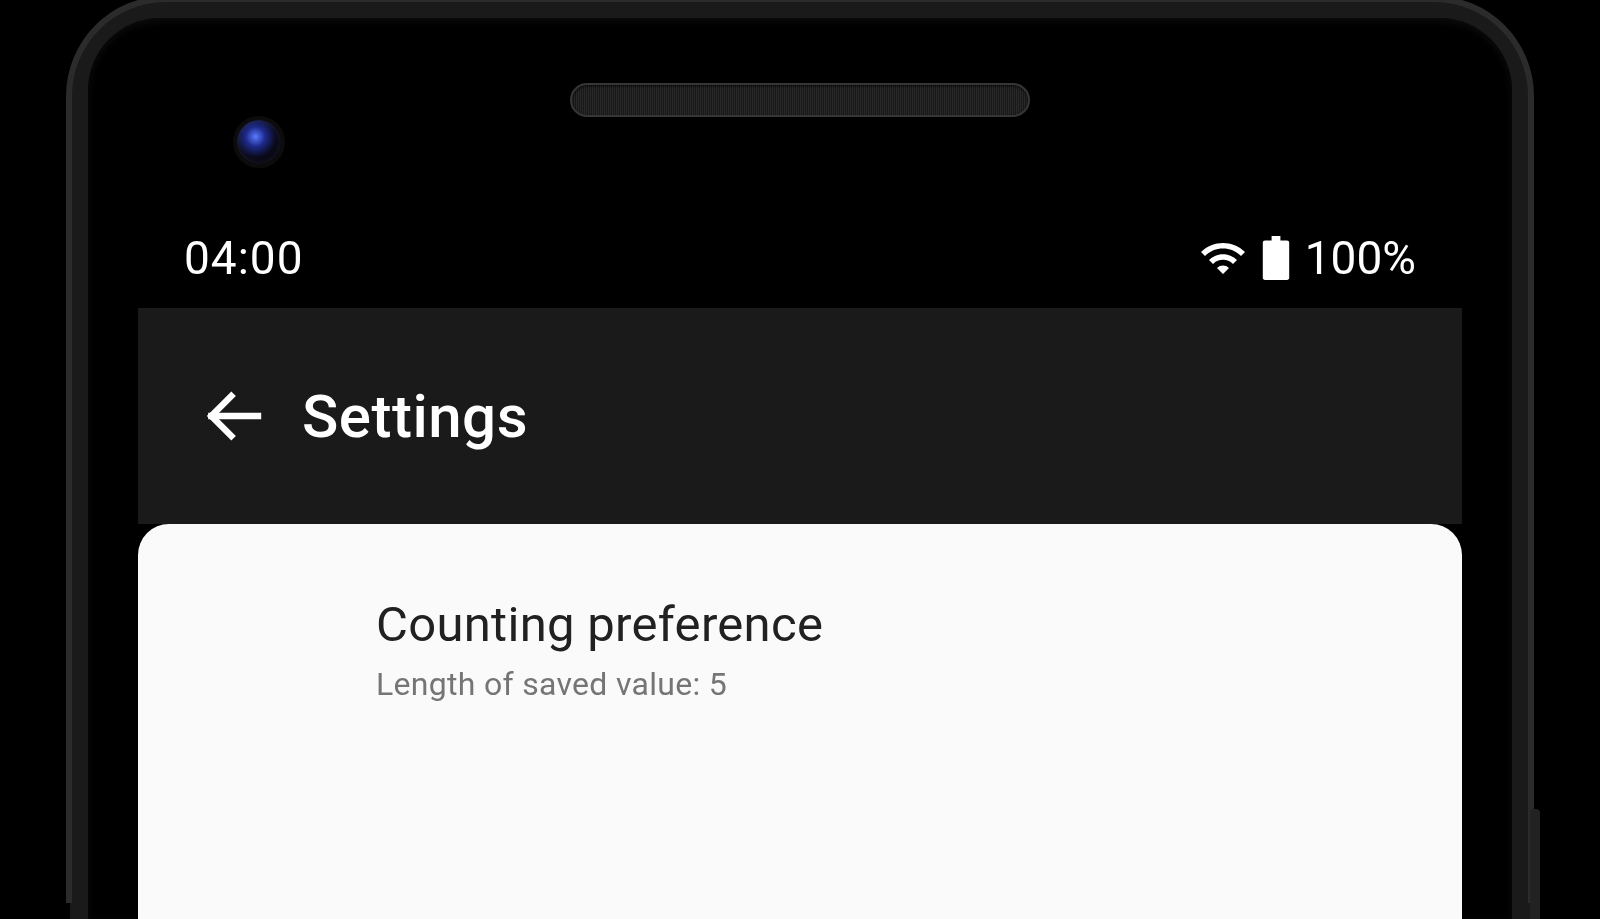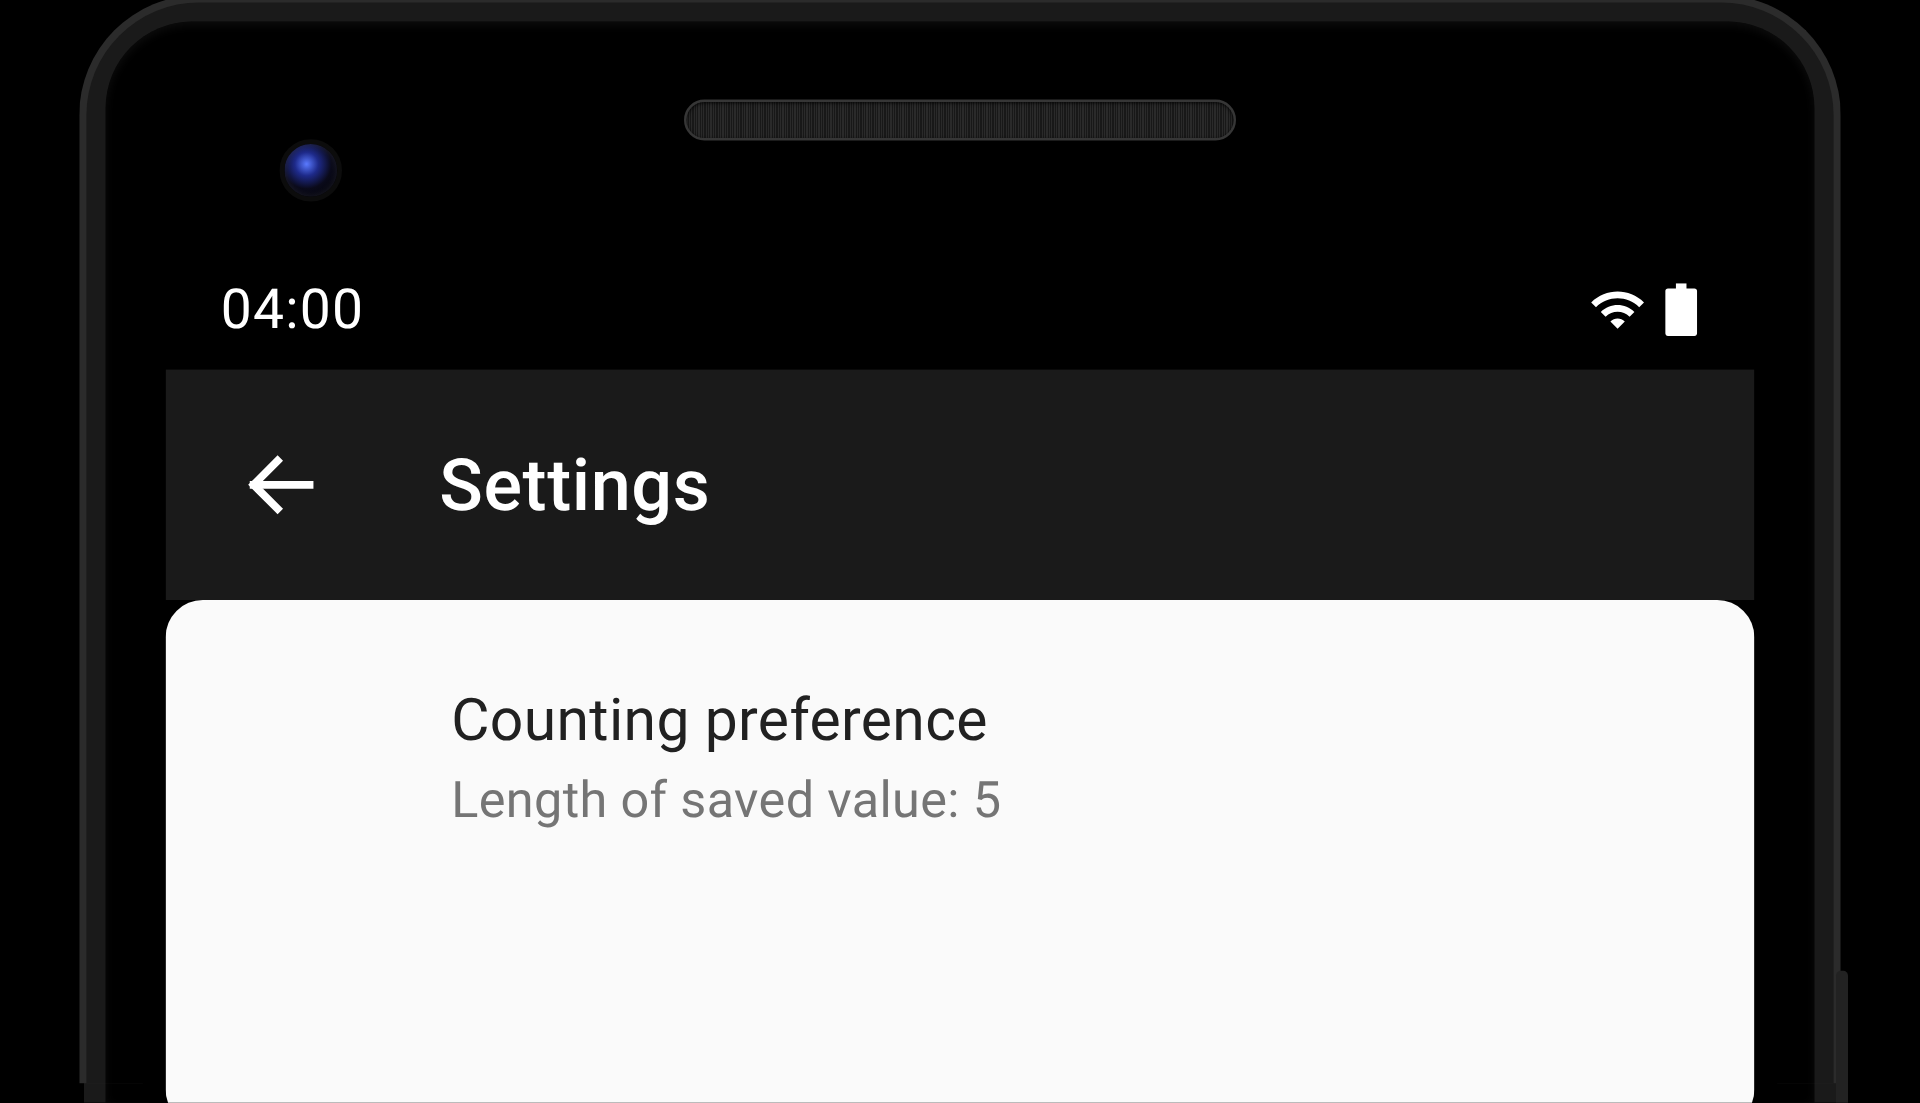--- a/index.html
+++ b/index.html
@@ -125,26 +125,26 @@
       display: block;
     }
 
     .battery-icon svg {
       width: 30px;
       height: 44px;
       display: block;
     }
 
     .app-bar {
-      height: 192px;
+      height: 216px;
       background: #1a1a1a;
       display: flex;
       align-items: center;
       padding: 0 30px;
-      gap: 96px;
+      gap: 32px;
     }
 
     .back-button {
       width: 72px;
       height: 72px;
       display: flex;
       align-items: center;
       justify-content: center;
       cursor: pointer;
       margin-left: 30px;
@@ -177,21 +177,21 @@
     .preference-title {
       color: #212121;
       font-size: 49px;
       font-weight: 400;
       line-height: 1.35;
       letter-spacing: 0.3px;
     }
 
     .preference-summary {
       color: #757575;
-      font-size: 42px;
+      font-size: 32px;
       font-weight: 400;
       line-height: 1.5;
       letter-spacing: 0.3px;
       margin-top: 2px;
     }
   </style>
 </head>
 <body>
 
 <div class="phone-frame">
@@ -207,20 +207,21 @@
         <span class="wifi-icon">
           <svg viewBox="0 0 24 24" fill="#fff">
               <path d="M1 9l2 2c4.97-4.97 13.03-4.97 18 0l2-2C16.93 2.93 7.08 2.93 1 9zm8 8l3 3 3-3c-1.65-1.66-4.34-1.66-6 0zm-4-4l2 2c2.76-2.76 7.24-2.76 10 0l2-2C15.14 9.14 8.87 9.14 5 13z"></path>
             </svg>
         </span>
         <span class="battery-icon">
           <svg viewBox="0 0 12 20" fill="#fff">
               <path d="M4 0h4v2h3c.6 0 1 .4 1 1v16c0 .6-.4 1-1 1H1c-.6 0-1-.4-1-1V3c0-.6.4-1 1-1h3V0z"></path>
             </svg>
         </span>
+        <span>100%</span>
       </div>
     </div>
 
     <div class="app-bar">
       <div class="back-button">
         <svg viewBox="0 0 24 24" fill="none" stroke="#fff" stroke-width="2.4" stroke-linecap="square">
           <line x1="21" y1="12" x2="3.5" y2="12"></line>
           <polyline points="11 4.5 3.5 12 11 19.5"></polyline>
         </svg>
       </div>

